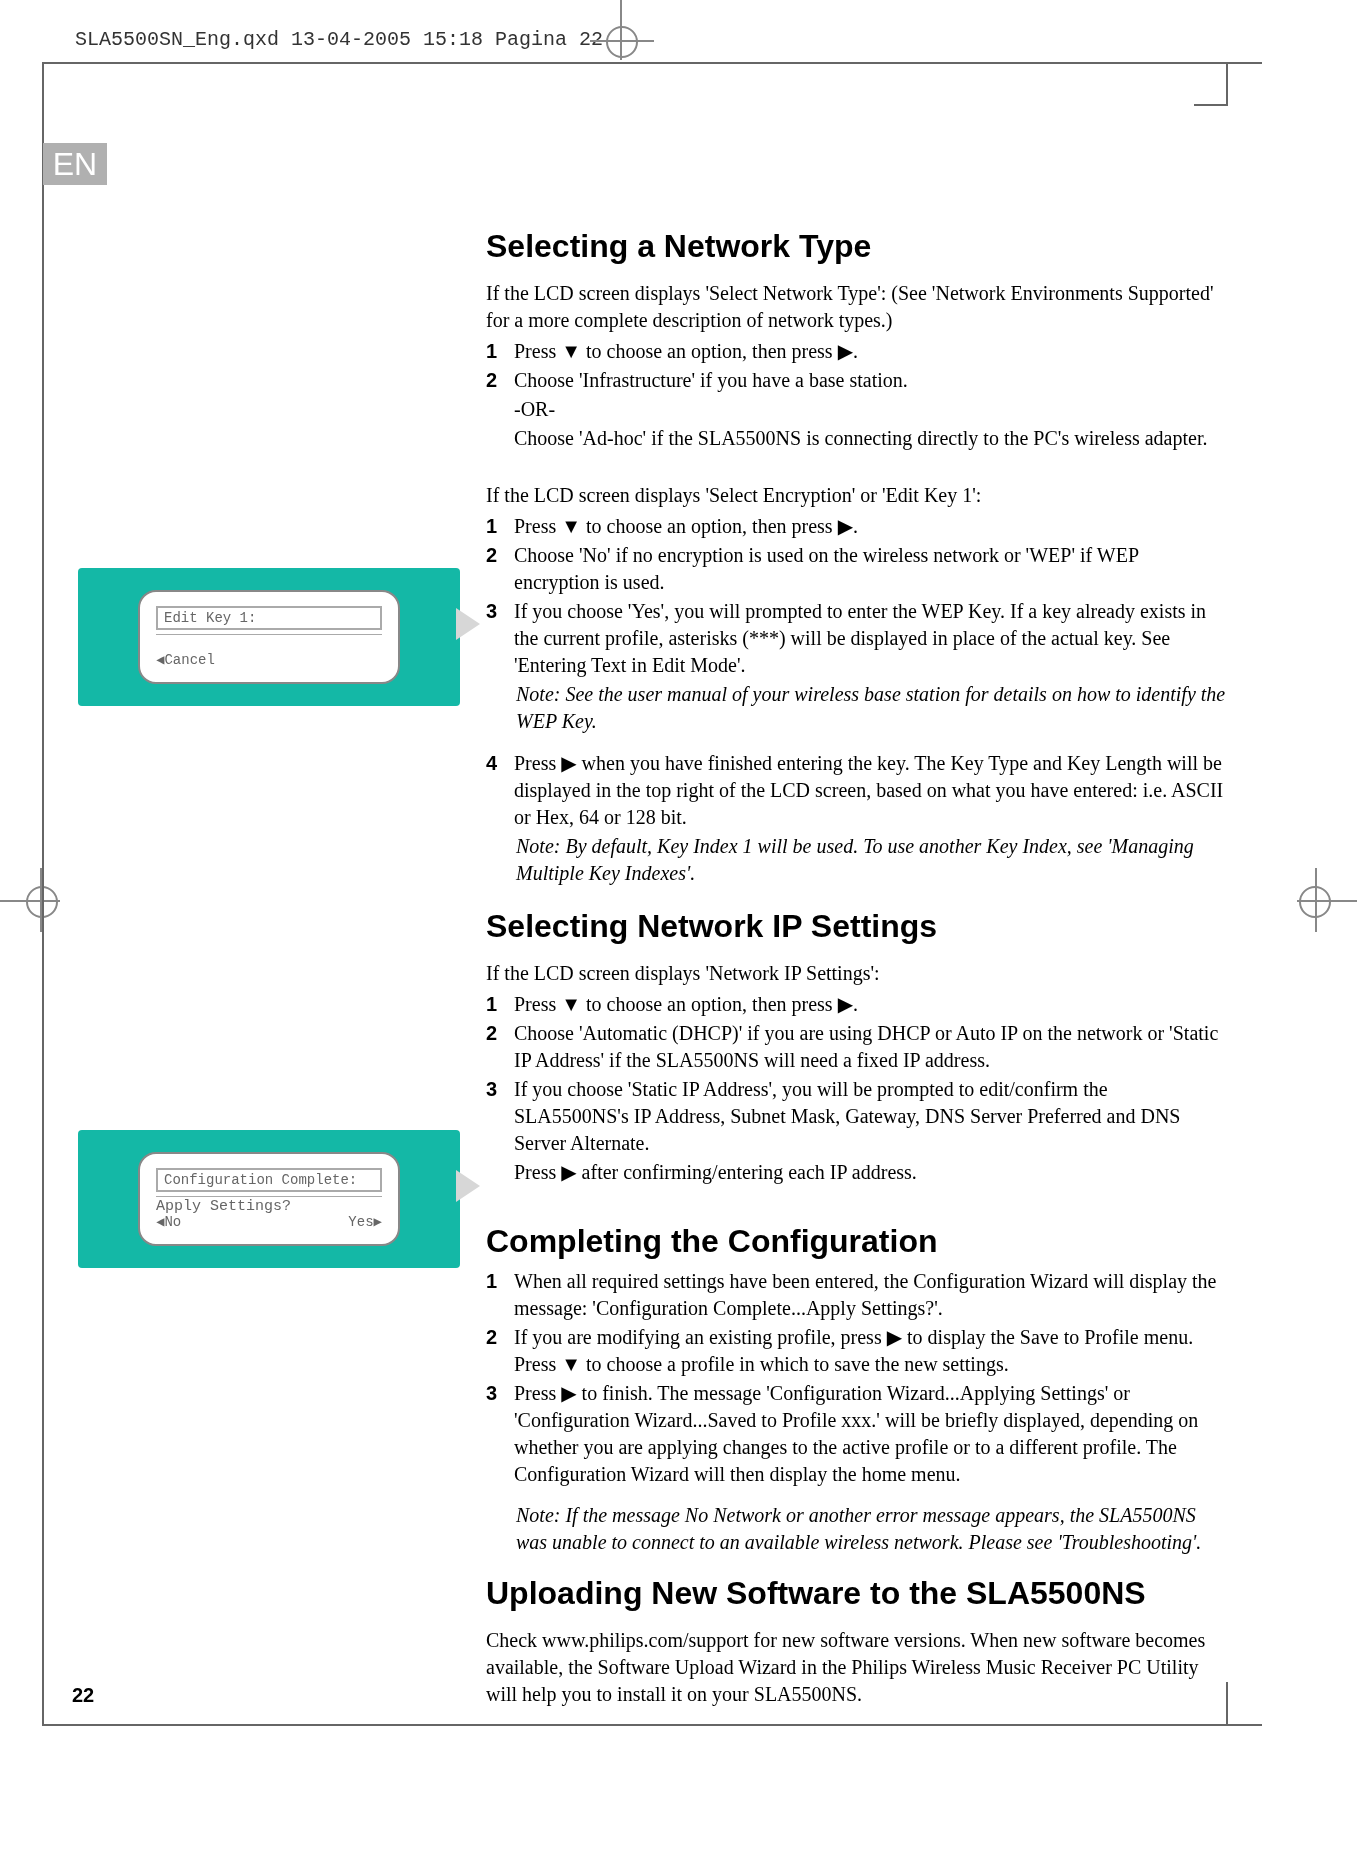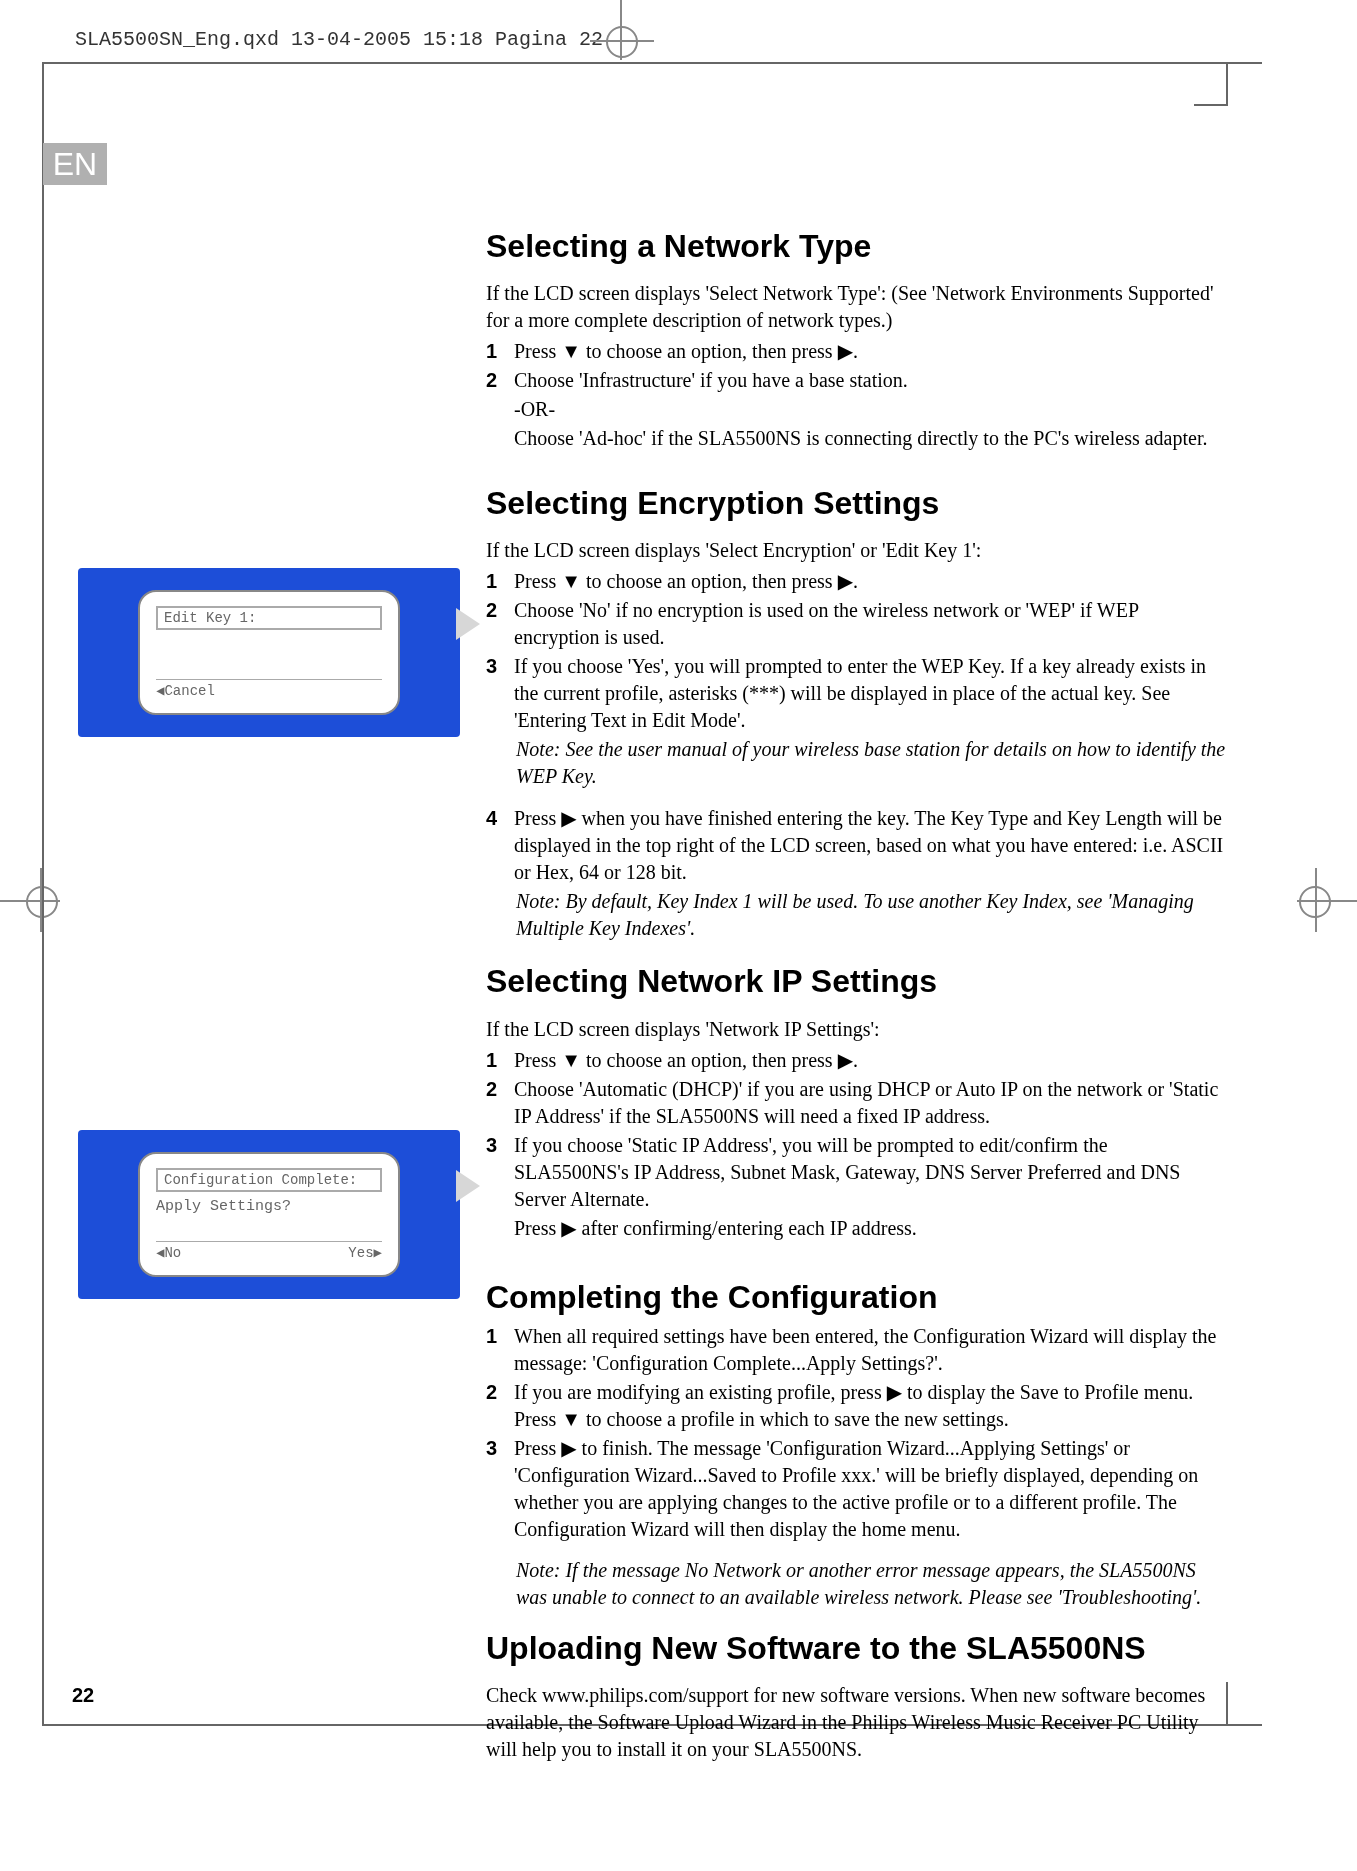--- a/index.html
+++ b/index.html
@@ -23,24 +23,24 @@
 .lang-tab{position:absolute;left:43px;top:143px;width:64px;height:42px;background:#b0b0b0;color:#fff;font-family:Arial,"Helvetica Neue",sans-serif;font-size:32px;font-weight:400;display:flex;align-items:center;justify-content:center}
 .content{position:absolute;left:486px;top:225px;width:740px;font-size:20px;line-height:1.35}
 .content h3{font-family:Arial,"Helvetica Neue",sans-serif;font-weight:700;font-size:32px;margin:0 0 4px 0;color:#000}
 .intro{margin:12px 0 4px 0}
 .ol{margin:0 0 30px 0;padding:0;list-style:none}
 .ol li{display:flex;margin:0 0 2px 0}
 .ol .num{font-family:Arial,"Helvetica Neue",sans-serif;font-weight:700;width:28px;flex-shrink:0}
 .ol .txt{flex:1}
 .note{font-style:italic;margin-left:30px;margin-top:2px;margin-bottom:15px}
 .pagenum{position:absolute;left:72px;bottom:164px;font-family:Arial,"Helvetica Neue",sans-serif;font-weight:700;font-size:20px}
-.lcd-block{position:absolute;left:78px;width:382px;height:169px;background:#1d4ed8;border-radius:4px}
+.lcd-block{position:absolute;left:78px;width:382px;height:138px;background:#14b8a6;border-radius:4px}
 .lcd{position:absolute;left:60px;top:22px;right:60px;bottom:22px;background:#fff;border:2px solid #888;border-radius:18px;font-family:"Courier New",monospace;font-size:15px;color:#666;padding:14px 16px;box-sizing:border-box}
 .lcd .title-box{border:2px solid #aaa;padding:2px 6px;margin-bottom:6px;font-size:14px}
-.lcd .bottom-row{position:absolute;bottom:14px;left:16px;right:16px;border-top:1px solid #aaa;padding-top:2px;font-size:14px;display:flex;justify-content:space-between}
+.lcd .bottom-row{position:absolute;bottom:14px;left:16px;right:16px;border-top:1px solid #aaa;padding-top:16px;font-size:14px;display:flex;justify-content:space-between}
 .speech-tail{position:absolute;right:-20px;top:40px;width:0;height:0;border-left:24px solid #d7d7d7;border-top:16px solid transparent;border-bottom:16px solid transparent}
 .section-gap{height:32px}
 </style>
 </head>
 <body>
 
 <div class="page">
   <div class="header-line">SLA5500SN_Eng.qxd  13-04-2005  15:18  Pagina 22</div>
 
   <div class="cropmark cm-top"></div>
@@ -100,21 +100,20 @@
       <li>
           <span class="num"></span>
           <span class="txt">-OR-</span>
         </li>
       <li>
           <span class="num"></span>
           <span class="txt">Choose 'Ad-hoc' if the SLA5500NS is connecting directly to the PC's wireless adapter.</span>
         </li>
     </ul>
 
-    <h3>Selecting Encryption Settings</h3>
     <p class="intro">If the LCD screen displays 'Select Encryption' or 'Edit Key 1':</p>
     <ul class="ol" style="margin-bottom:0">
       <li>
           <span class="num">1</span>
           <span class="txt">Press ▼ to choose an option, then press ▶.</span>
         </li>
       <li>
           <span class="num">2</span>
           <span class="txt">Choose 'No' if no encryption is used on the wireless network or 'WEP' if WEP encryption is used.</span>
         </li>

